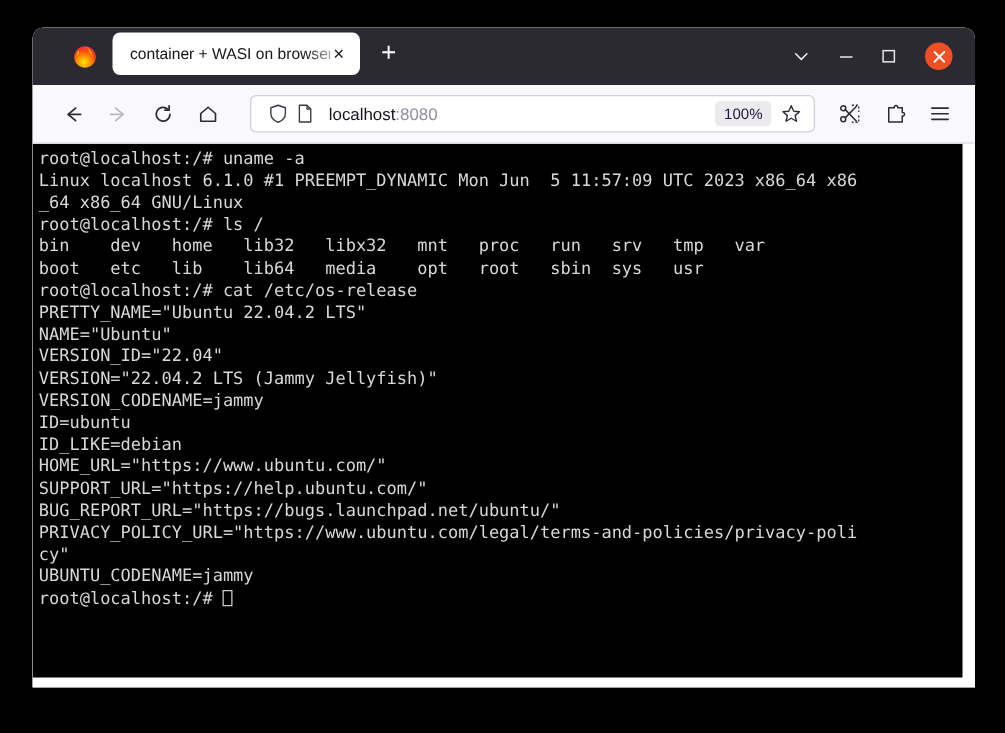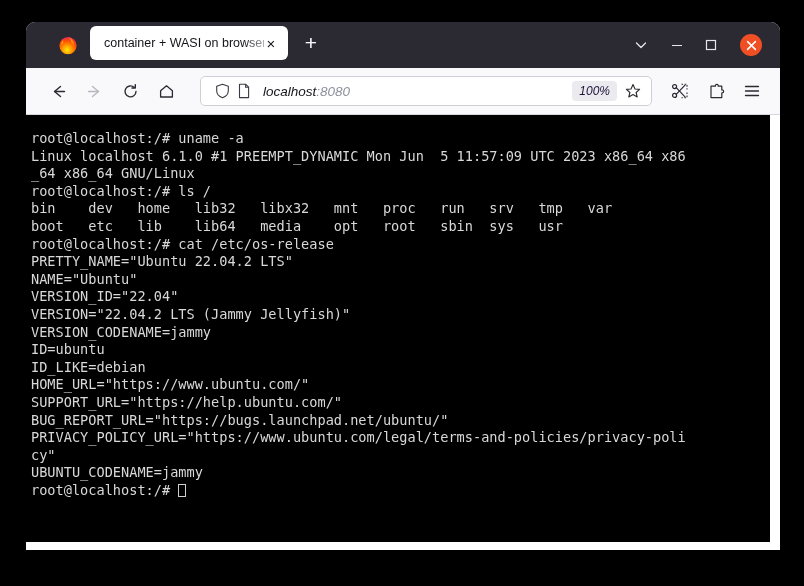--- a/index.html
+++ b/index.html
@@ -158,21 +158,20 @@
     height: 30px;
     margin: 0 10px 0 16px;
     background: #ffffff;
     border: 1px solid #cfcfd8;
     border-radius: 5px;
     display: flex;
     align-items: center;
     padding: 0 6px 0 10px;
     box-sizing: border-box;
     min-width: 0;
-    font-style: italic;
   }
   #shield-icon-wrap, #page-icon-wrap {
     width: 22px;
     height: 22px;
     display: flex;
     align-items: center;
     justify-content: center;
     flex: 0 0 auto;
   }
   #url-text {
@@ -214,21 +213,21 @@
   }
   #terminal {
     position: absolute;
     left: 0px;
     top: 0px;
     width: 744px;
     height: 427px;
     background: #000000;
     overflow: hidden;
     box-sizing: border-box;
-    padding: 15px 0 0 5px;
+    padding: 4px 0 0 5px;
   }
   #terminal-lines {
     font-family: "DejaVu Sans Mono", "Liberation Mono", monospace;
     font-size: 13.6px;
     line-height: 17.6px;
     color: #d8d8d8;
     white-space: pre;
     letter-spacing: 0px;
   }
   .tline { white-space: pre; }

